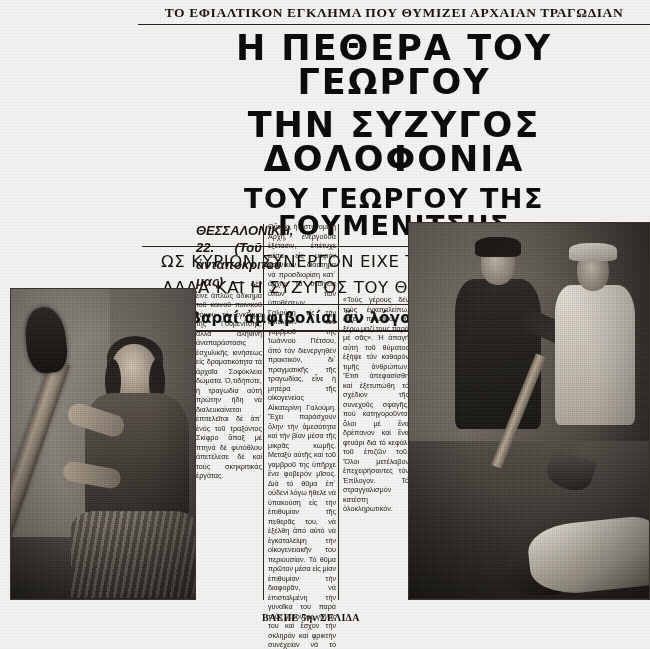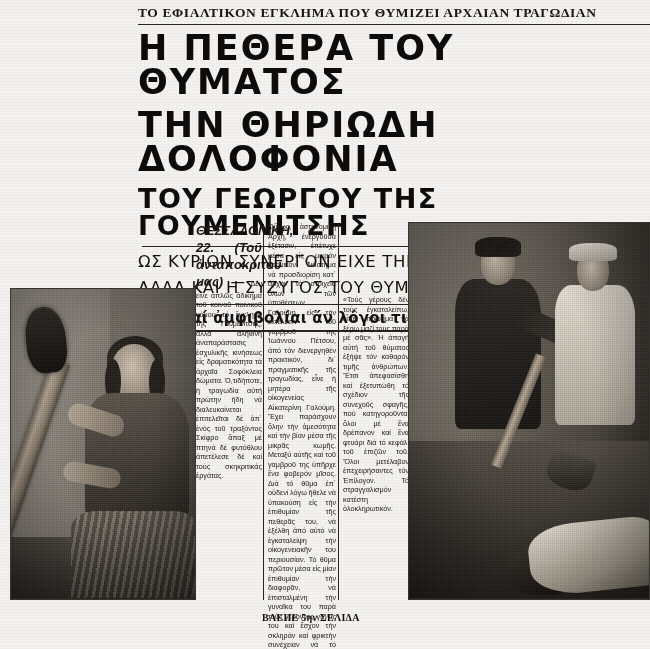--- a/index.html
+++ b/index.html
@@ -30,21 +30,21 @@
     mix-blend-mode: multiply;
     z-index: 60;
   }
 
   
   .headline-block {
     position: absolute;
     left: 138px;
     top: 0px;
     width: 512px;
-    text-align: left;
+    text-align: center;
   }
   .kicker {
     font-family: "Liberation Serif", serif;
     font-size: 13.5px;
     letter-spacing: 0.6px;
     font-weight: 700;
     padding-top: 5px;
     padding-bottom: 3px;
     color: #1a1714;
     border-bottom: 1px solid #2a2622;
@@ -332,22 +332,22 @@
   #rule-colmid { left: 263px; top: 224px; width: 1px; height: 376px; }
   #rule-colmid2 { left: 338px; top: 224px; width: 1px; height: 376px; }
 </style>
 </head>
 <body>
 
 <div id="page">
 
   <div class="headline-block">
     <div class="kicker">ΤΟ ΕΦΙΑΛΤΙΚΟΝ ΕΓΚΛΗΜΑ ΠΟΥ ΘΥΜΙΖΕΙ ΑΡΧΑΙΑΝ ΤΡΑΓΩΔΙΑΝ</div>
-    <div class="main-head mh1">Η ΠΕΘΕΡΑ ΤΟΥ ΘΥΜΑΤΟΣ</div>
-    <div class="main-head mh2">ΤΗΝ ΘΗΡΙΩΔΗ ΔΟΛΟΦΟΝΙΑ</div>
+    <div class="main-head mh1">Η ΠΕΘΕΡΑ ΤΟΥ ΓΕΩΡΓΟΥ</div>
+    <div class="main-head mh2">ΤΗΝ ΣΥΖΥΓΟΣ ΔΟΛΟΦΟΝΙΑ</div>
     <div class="main-head mh3">ΤΟΥ ΓΕΩΡΓΟΥ ΤΗΣ ΓΟΥΜΕΝΙΤΣΗΣ</div>
     <div class="sub-rule"></div>
     <div class="subhead">ΩΣ ΚΥΡΙΟΝ ΣΥΝΕΡΓΟΝ ΕΙΧΕ ΤΗΝ ΝΕΑΡΑΝ ΚΟΡΗΝ ΤΗΣ</div>
     <div class="subhead">ΑΛΛΑ ΚΑΙ Η ΣΥΖΥΓΟΣ ΤΟΥ ΘΥΜΑΤΟΣ ΤΟΥΣ ΒΟΗΘΗΣΕ</div>
     <div class="sub-rule2"></div>
     <div class="kicker2">Σοβαραί ἀμφιβολίαι ἄν λόγοι τιμῆς ἦσαν τά κίνητρα</div>
   </div>
 
   <div class="rule-h" id="rule-colmid"></div>
   <div class="rule-h" id="rule-colmid2"></div>

